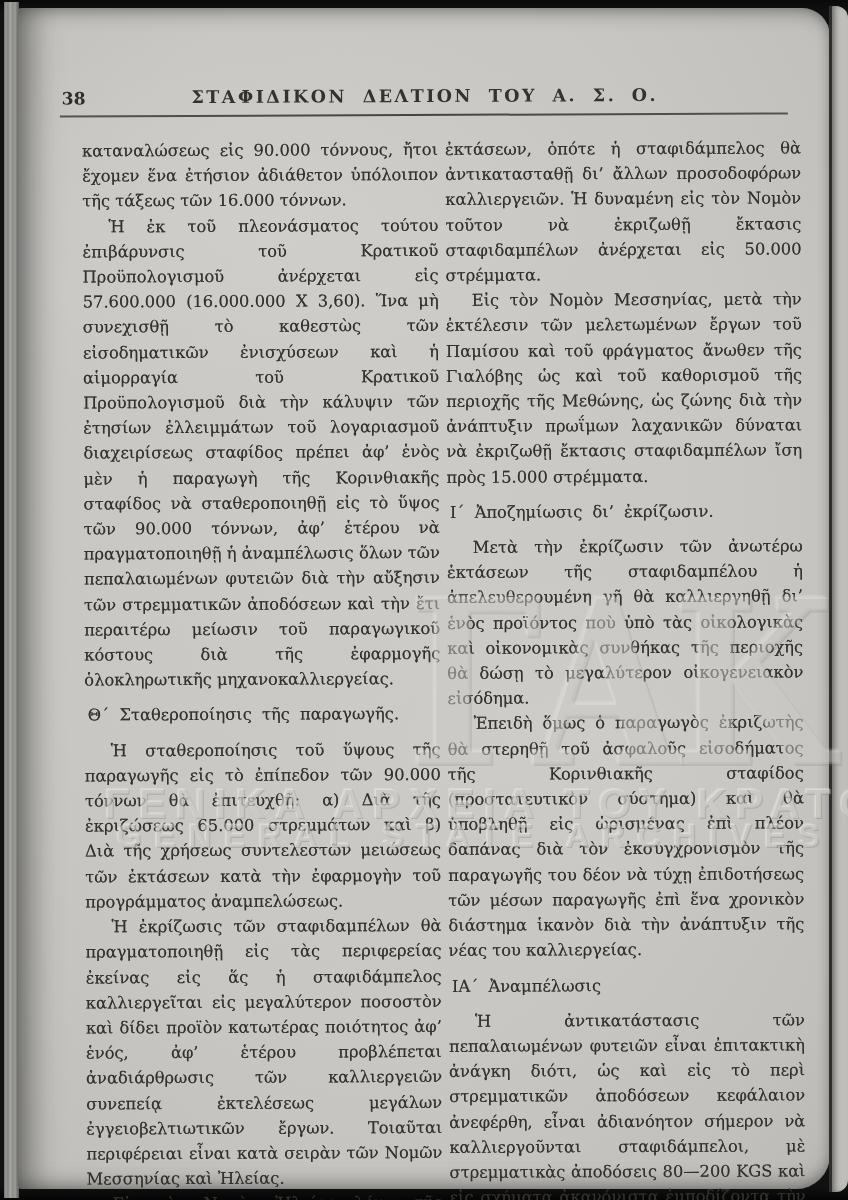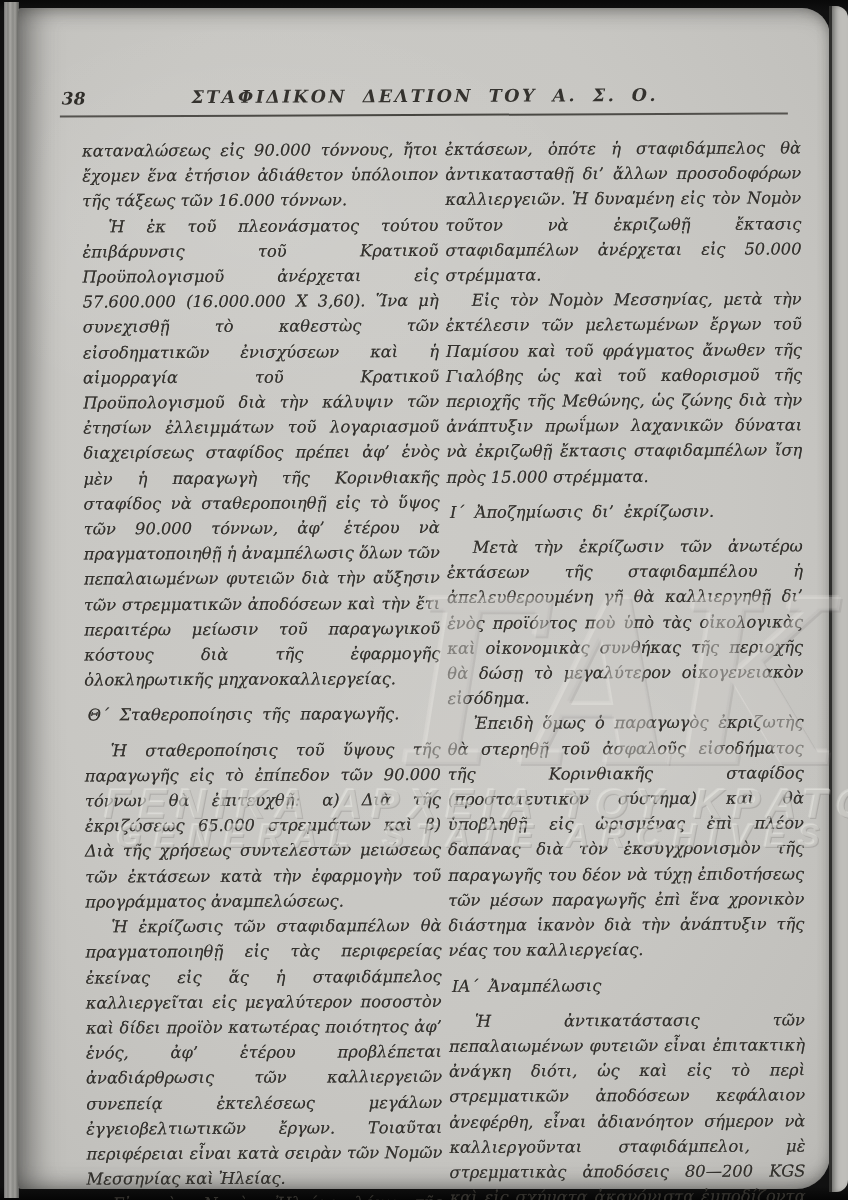--- a/index.html
+++ b/index.html
@@ -1,18 +1,18 @@
 <!DOCTYPE html>
 <html lang="el"><head>
 <meta charset="utf-8">
 <style>
   * { margin:0; padding:0; box-sizing:border-box; }
   html,body { width:848px; height:1200px; overflow:hidden; }
   body { background:#0d0d0d; font-family:"DejaVu Serif", serif; }
-  .scene { position:relative; width:848px; height:1200px; background:linear-gradient(#090909,#111 12px,#111 1186px,#050505);font-style:italic; }
+  .scene { position:relative; width:848px; height:1200px; background:linear-gradient(#090909,#111 12px,#111 1186px,#050505); }
 
   
   .book-spine-edge { position:absolute; left:4px; top:2px; width:15px; height:1196px;
     background:linear-gradient(90deg,#6f6f6d 0,#9a9997 2px,#83837f 4px,#a8a7a3 6px,#8b8b87 9px,#9d9c98 11px,#7a7a76 13px,#5a5a58 15px); }
 
   
   .adjacent-page-edge { position:absolute; left:829px; top:6px; width:19px; height:1186px;
     background:#bfbeba; border-left:3px solid #2e2e2c; border-radius:0 12px 12px 0;
     box-shadow:inset 4px 0 6px -2px rgba(70,70,68,.8); }
 

